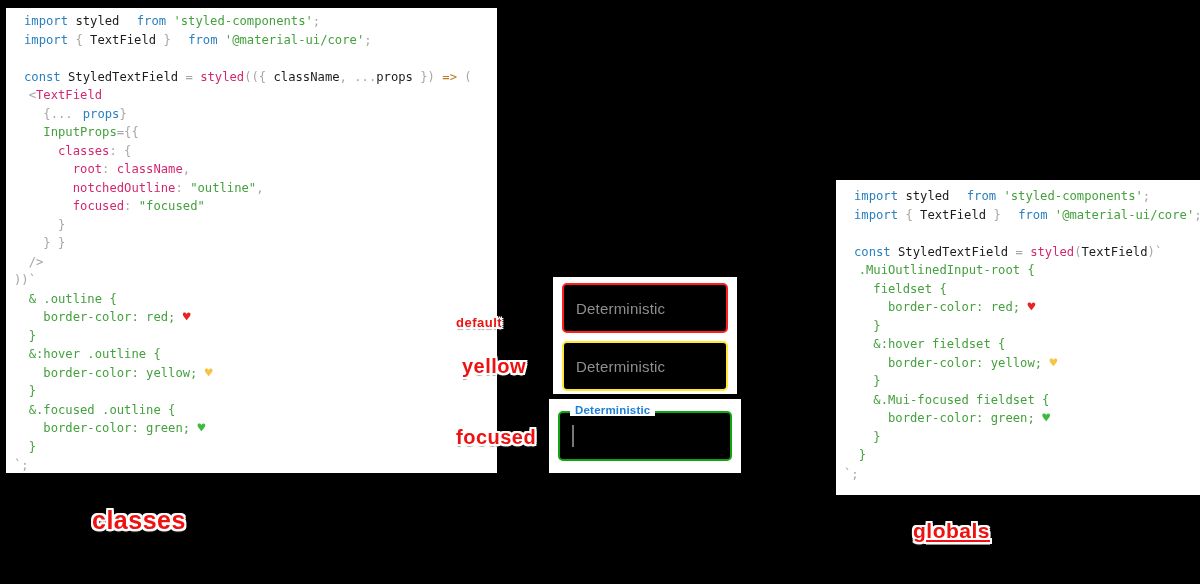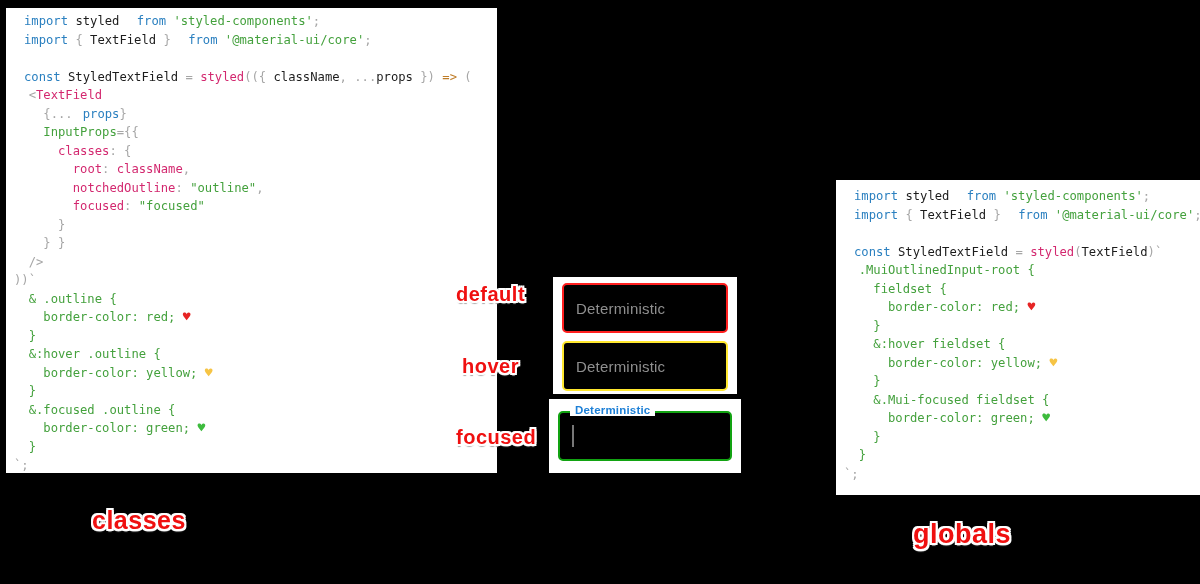--- a/index.html
+++ b/index.html
@@ -45,25 +45,25 @@
 
   
   .outline-label{
     position:absolute;font-weight:bold;color:var(--label_red);
     text-shadow:
       -2px -2px 0 #fff, 2px -2px 0 #fff, -2px 2px 0 #fff, 2px 2px 0 #fff,
       0 -2px 0 #fff, 0 2px 0 #fff, -2px 0 0 #fff, 2px 0 0 #fff,
       0 3px 1px rgba(160,160,160,.9);
     letter-spacing:.5px;
   }
-  #label-default{left:456px;top:283px;font-size:20px;}
+  #label-default{left:456px;top:315px;font-size:13px;}
   #label-hover{left:462px;top:355px;font-size:20px;}
   #label-focused{left:456px;top:426px;font-size:20px;}
   #caption-classes{left:92px;top:506px;font-size:25px;}
-  #caption-globals{left:913px;top:519px;font-size:27px;}
+  #caption-globals{left:913px;top:519px;font-size:21px;text-decoration:underline;}
 </style>
 </head>
 <body>
 
 <div class="panel code" id="left-code-panel"><div class="cl"><span class="tk-kw">import </span><span class="tk-pl">styled </span><span class="tk-kw">from </span><span class="tk-gr">'styled-components'</span><span class="tk-gy">;</span></div><div class="cl"><span class="tk-kw">import </span><span class="tk-gy">{ </span><span class="tk-pl">TextField </span><span class="tk-gy">} </span><span class="tk-kw">from </span><span class="tk-gr">'@material-ui/core'</span><span class="tk-gy">;</span></div><div class="cl"></div><div class="cl"><span class="tk-kw">const </span><span class="tk-pl">StyledTextField </span><span class="tk-gy">= </span><span class="tk-pk">styled</span><span class="tk-gy">(({ </span><span class="tk-pl">className</span><span class="tk-gy">, ...</span><span class="tk-pl">props</span><span class="tk-gy"> }) </span><span class="tk-or">=&gt;</span><span class="tk-gy"> (</span></div><div class="cl"><span class="tk-gy">  &lt;</span><span class="tk-pk">TextField</span></div><div class="cl"><span class="tk-gy">    {...</span><span class="tk-kw">props</span><span class="tk-gy">}</span></div><div class="cl"><span class="tk-gr">    InputProps</span><span class="tk-gy">={{</span></div><div class="cl"><span class="tk-gy">      </span><span class="tk-pk">classes</span><span class="tk-gy">: {</span></div><div class="cl"><span class="tk-gy">        </span><span class="tk-pk">root</span><span class="tk-gy">: </span><span class="tk-pk">className</span><span class="tk-gy">,</span></div><div class="cl"><span class="tk-gy">        </span><span class="tk-pk">notchedOutline</span><span class="tk-gy">: </span><span class="tk-gr">"outline"</span><span class="tk-gy">,</span></div><div class="cl"><span class="tk-gy">        </span><span class="tk-pk">focused</span><span class="tk-gy">: </span><span class="tk-gr">"focused"</span></div><div class="cl"><span class="tk-gy">      }</span></div><div class="cl"><span class="tk-gy">    } }</span></div><div class="cl"><span class="tk-gy">  /&gt;</span></div><div class="cl"><span class="tk-gy">))`</span></div><div class="cl"><span class="tk-gr">  &amp; .outline {</span></div><div class="cl"><span class="tk-gr">    border-color: red; </span><span class="tk-hr">♥</span></div><div class="cl"><span class="tk-gr">  }</span></div><div class="cl"><span class="tk-gr">  &amp;:hover .outline {</span></div><div class="cl"><span class="tk-gr">    border-color: yellow; </span><span class="tk-hy">♥</span></div><div class="cl"><span class="tk-gr">  }</span></div><div class="cl"><span class="tk-gr">  &amp;.focused .outline {</span></div><div class="cl"><span class="tk-gr">    border-color: green; </span><span class="tk-hg">♥</span></div><div class="cl"><span class="tk-gr">  }</span></div><div class="cl"><span class="tk-gy">`;</span></div></div>
 
 <div class="panel code" id="right-code-panel"><div class="cl"><span class="tk-kw">import </span><span class="tk-pl">styled </span><span class="tk-kw">from </span><span class="tk-gr">'styled-components'</span><span class="tk-gy">;</span></div><div class="cl"><span class="tk-kw">import </span><span class="tk-gy">{ </span><span class="tk-pl">TextField </span><span class="tk-gy">} </span><span class="tk-kw">from </span><span class="tk-gr">'@material-ui/core'</span><span class="tk-gy">;</span></div><div class="cl"></div><div class="cl"><span class="tk-kw">const </span><span class="tk-pl">StyledTextField </span><span class="tk-gy">= </span><span class="tk-pk">styled</span><span class="tk-gy">(</span><span class="tk-pl">TextField</span><span class="tk-gy">)`</span></div><div class="cl"><span class="tk-gr">  .MuiOutlinedInput-root {</span></div><div class="cl"><span class="tk-gr">    fieldset {</span></div><div class="cl"><span class="tk-gr">      border-color: red; </span><span class="tk-hr">♥</span></div><div class="cl"><span class="tk-gr">    }</span></div><div class="cl"><span class="tk-gr">    &amp;:hover fieldset {</span></div><div class="cl"><span class="tk-gr">      border-color: yellow; </span><span class="tk-hy">♥</span></div><div class="cl"><span class="tk-gr">    }</span></div><div class="cl"><span class="tk-gr">    &amp;.Mui-focused fieldset {</span></div><div class="cl"><span class="tk-gr">      border-color: green; </span><span class="tk-hg">♥</span></div><div class="cl"><span class="tk-gr">    }</span></div><div class="cl"><span class="tk-gr">  }</span></div><div class="cl"><span class="tk-gy">`;</span></div></div>
 
 <div class="panel" id="panel-default-hover">
   <div class="tf" id="tf-default">
@@ -75,16 +75,16 @@
 </div>
 
 <div class="panel" id="panel-focused">
   <div class="tf" id="tf-focused">
     <div class="notch-label">Deterministic</div>
     <div class="caret"></div>
   </div>
 </div>
 
 <div class="outline-label" id="label-default">default</div>
-<div class="outline-label" id="label-hover">hover</div>
+<div class="outline-label" id="label-hover">yellow</div>
 <div class="outline-label" id="label-focused">focused</div>
 <div class="outline-label" id="caption-classes">classes</div>
 <div class="outline-label" id="caption-globals">globals</div>
 
 </body></html>

